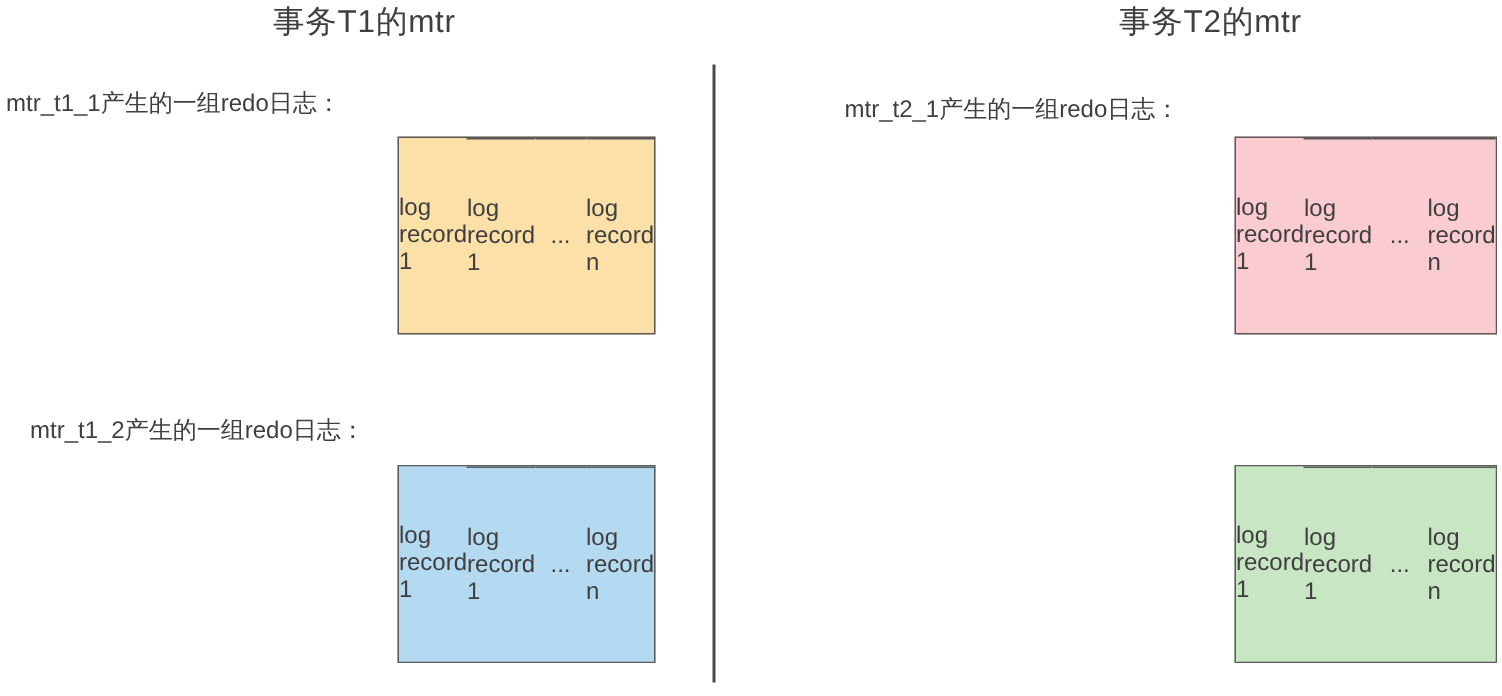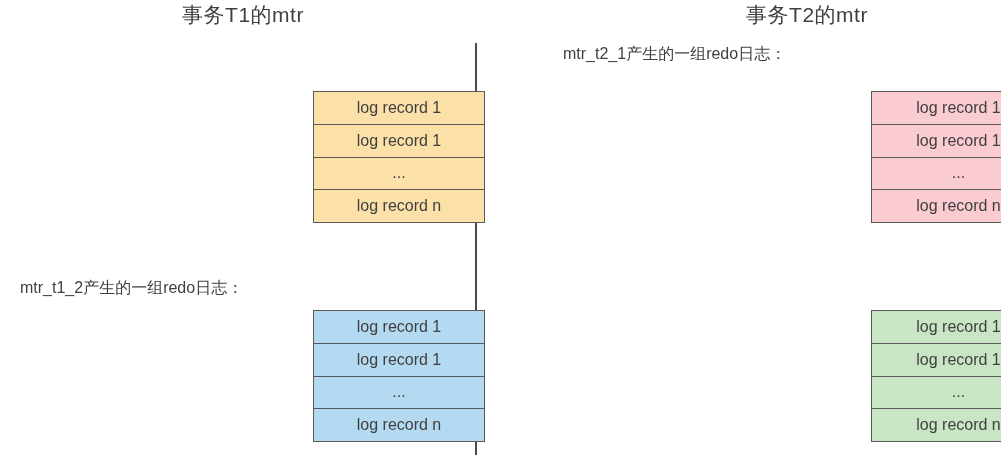--- a/index.html
+++ b/index.html
@@ -26,30 +26,29 @@
   .title-left  { left: 0;   width: 486px; }
   .title-right { left: 560px; width: 494px; }
   .group-label {
     position: absolute;
     font-size: 16px;
     line-height: 20px;
     color: #3f3f3f;
     white-space: nowrap;
   }
   .label-t1-1 { left: 4px;   top: 60px;  }
-  .label-t2-1 { left: 563px; top: 44px;  }
+  .label-t2-1 { left: 563px; top: 64px;  }
   .label-t1-2 { left: 20px;   top: 278px; }
   .label-t2-2 { left: 563px; top: 278px; }
   .log-table {
     position: absolute;
     box-sizing: border-box;
     border: 1px solid #595959;
     display: flex;
-    flex-direction: column;
-    margin-left: 48px;
+    flex-direction: row;
   }
   .log-table .row {
     flex: 1 1 0;
     display: flex;
     align-items: center;
     justify-content: center;
     font-size: 16px;
     color: #3f3f3f;
     border-top: 1px solid #595959;
   }
@@ -75,20 +74,21 @@
 <body>
 
 <div class="canvas">
 
   <div class="panel-title title-left">事务T1的mtr</div>
 
   <div class="panel-title title-right">事务T2的mtr</div>
 
   <div class="divider"></div>
 
+  <div class="group-label label-t1-1">mtr_t1_1产生的一组redo日志：</div>
 
   <div class="log-table tbl-t1-1">
     <div class="row">log record 1</div>
     <div class="row">log record 1</div>
     <div class="row">...</div>
     <div class="row">log record n</div>
   </div>
 
   <div class="group-label label-t1-2">mtr_t1_2产生的一组redo日志：</div>
 

